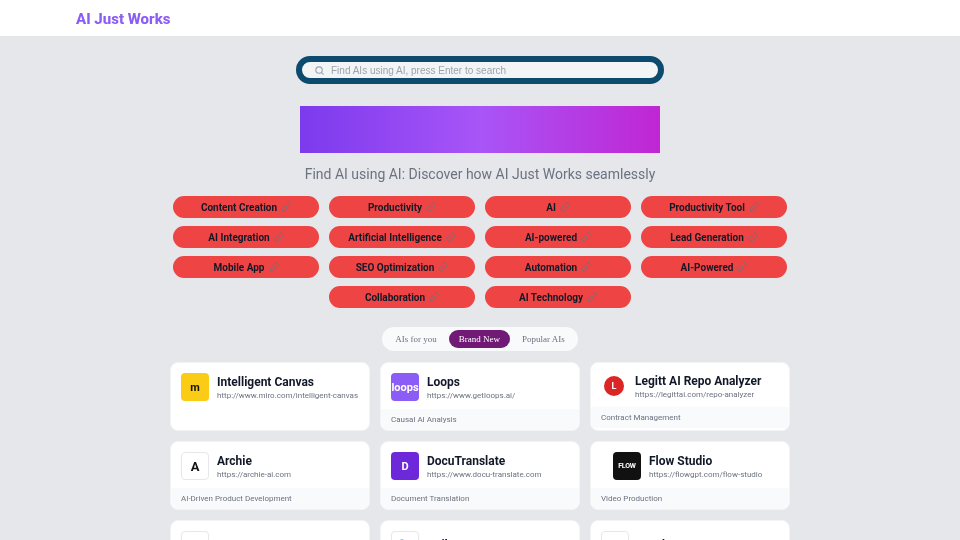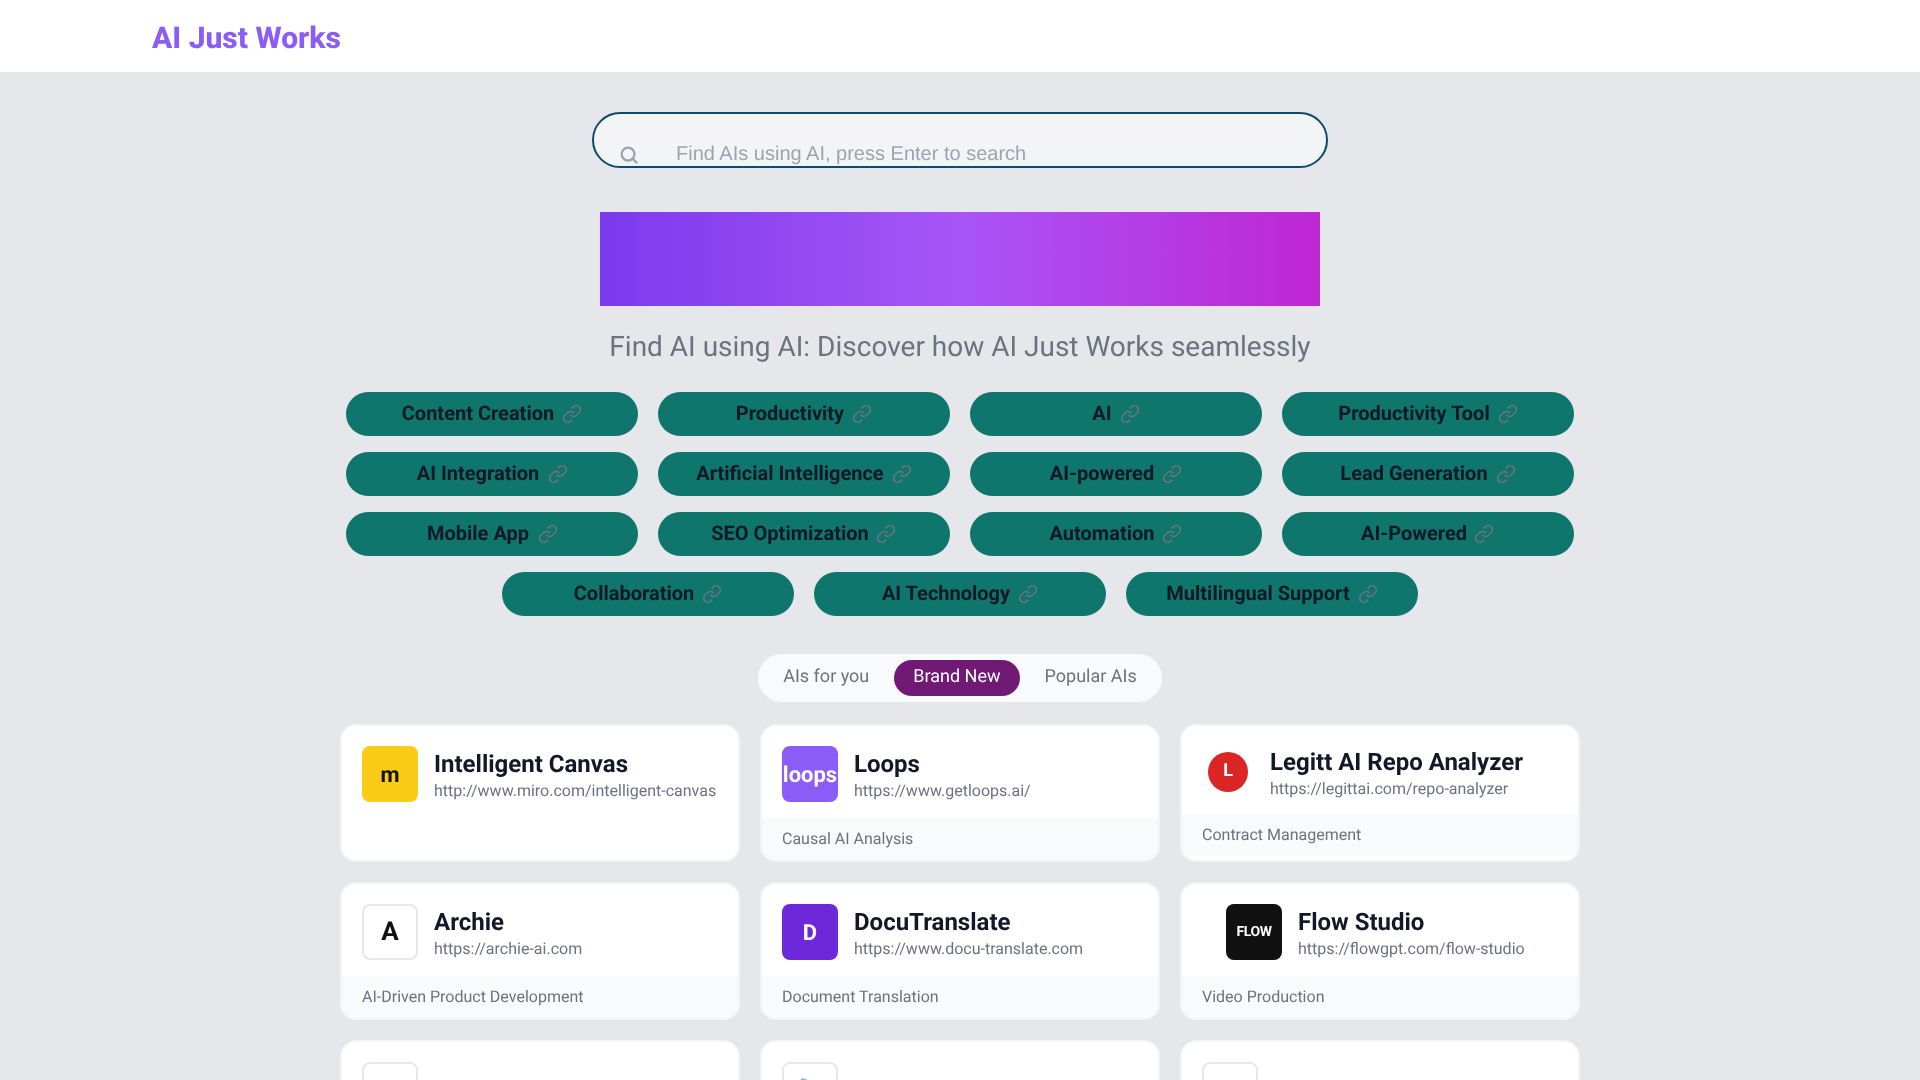--- a/index.html
+++ b/index.html
@@ -20,28 +20,28 @@
       font-size: 15px;
     }
     .content {
       display: flex;
       flex-direction: column;
       align-items: center;
       padding-top: 20px;
     }
     .search-bar {
       background: #f3f4f6;
-      border: 1px solid #0c4a6e;
+      border: 6px solid #0c4a6e;
       border-radius: 999px;
       width: 368px;
       height: 28px;
       display: flex;
-      align-items: flex-end;
+      align-items: center;
       padding: 0 12px;
-      gap: 18px;
+      gap: 6px;
     }
     .search-icon {
       width: 11px;
       height: 11px;
       flex-shrink: 0;
     }
     .search-input {
       flex: 1;
       background: transparent;
       border: none;
@@ -66,21 +66,21 @@
       display: flex;
       flex-direction: column;
       gap: 8px;
       align-items: center;
     }
     .pill-row {
       display: flex;
       gap: 10px;
     }
     .pill {
-      background: #0f766e;
+      background: #ef4444;
       border-radius: 999px;
       width: 146px;
       height: 22px;
       display: flex;
       align-items: center;
       justify-content: center;
       gap: 4px;
       font-size: 10px;
       font-weight: 700;
       color: #111827;
@@ -91,20 +91,21 @@
       height: 10px;
       flex-shrink: 0;
     }
     .tabs {
       margin-top: 19px;
       background: #f9fafb;
       border-radius: 999px;
       padding: 3px;
       display: flex;
       gap: 2px;
+      font-family: Liberation Serif, serif;
     }
     .tab {
       font-size: 9px;
       color: #6b7280;
       padding: 4px 10px;
       border-radius: 999px;
       cursor: pointer;
     }
     .tab.active {
       background: #701a75;
@@ -292,27 +293,20 @@
             <path d="M14 11a5 5 0 0 0-7.54-.54l-3 3a5 5 0 0 0 7.07 7.07l1.71-1.71"></path>
           </svg>
         </div>
         <div class="pill">
           <span>AI Technology</span>
           <svg class="link-icon" viewBox="0 0 24 24" fill="none" stroke="#6b7280" stroke-width="2">
             <path d="M10 13a5 5 0 0 0 7.54.54l3-3a5 5 0 0 0-7.07-7.07l-1.72 1.71"></path>
             <path d="M14 11a5 5 0 0 0-7.54-.54l-3 3a5 5 0 0 0 7.07 7.07l1.71-1.71"></path>
           </svg>
         </div>
-        <div class="pill">
-          <span>Multilingual Support</span>
-          <svg class="link-icon" viewBox="0 0 24 24" fill="none" stroke="#6b7280" stroke-width="2">
-            <path d="M10 13a5 5 0 0 0 7.54.54l3-3a5 5 0 0 0-7.07-7.07l-1.72 1.71"></path>
-            <path d="M14 11a5 5 0 0 0-7.54-.54l-3 3a5 5 0 0 0 7.07 7.07l1.71-1.71"></path>
-          </svg>
-        </div>
       </div>
     </div>
 
   <div class="tabs" id="tabs">
       <div class="tab">AIs for you</div>
       <div class="tab active">Brand New</div>
       <div class="tab">Popular AIs</div>
     </div>
 
   <div class="cards" id="cards">

